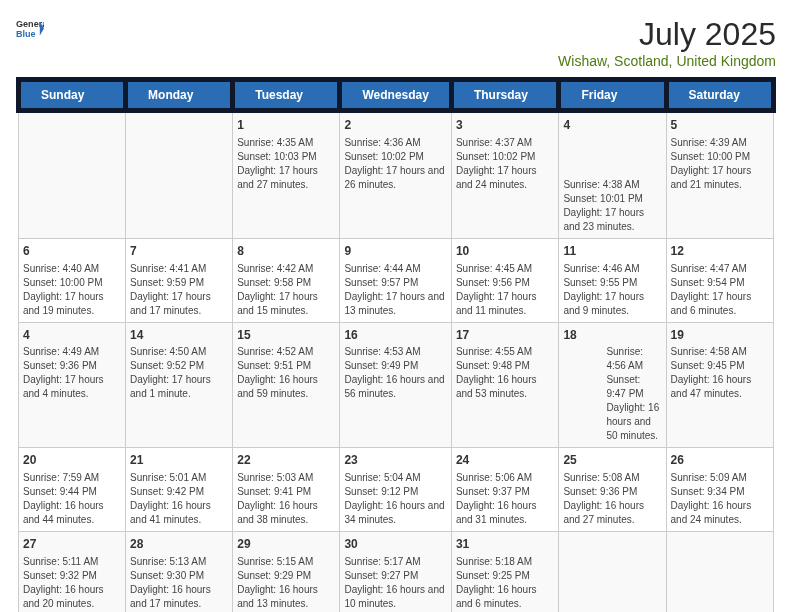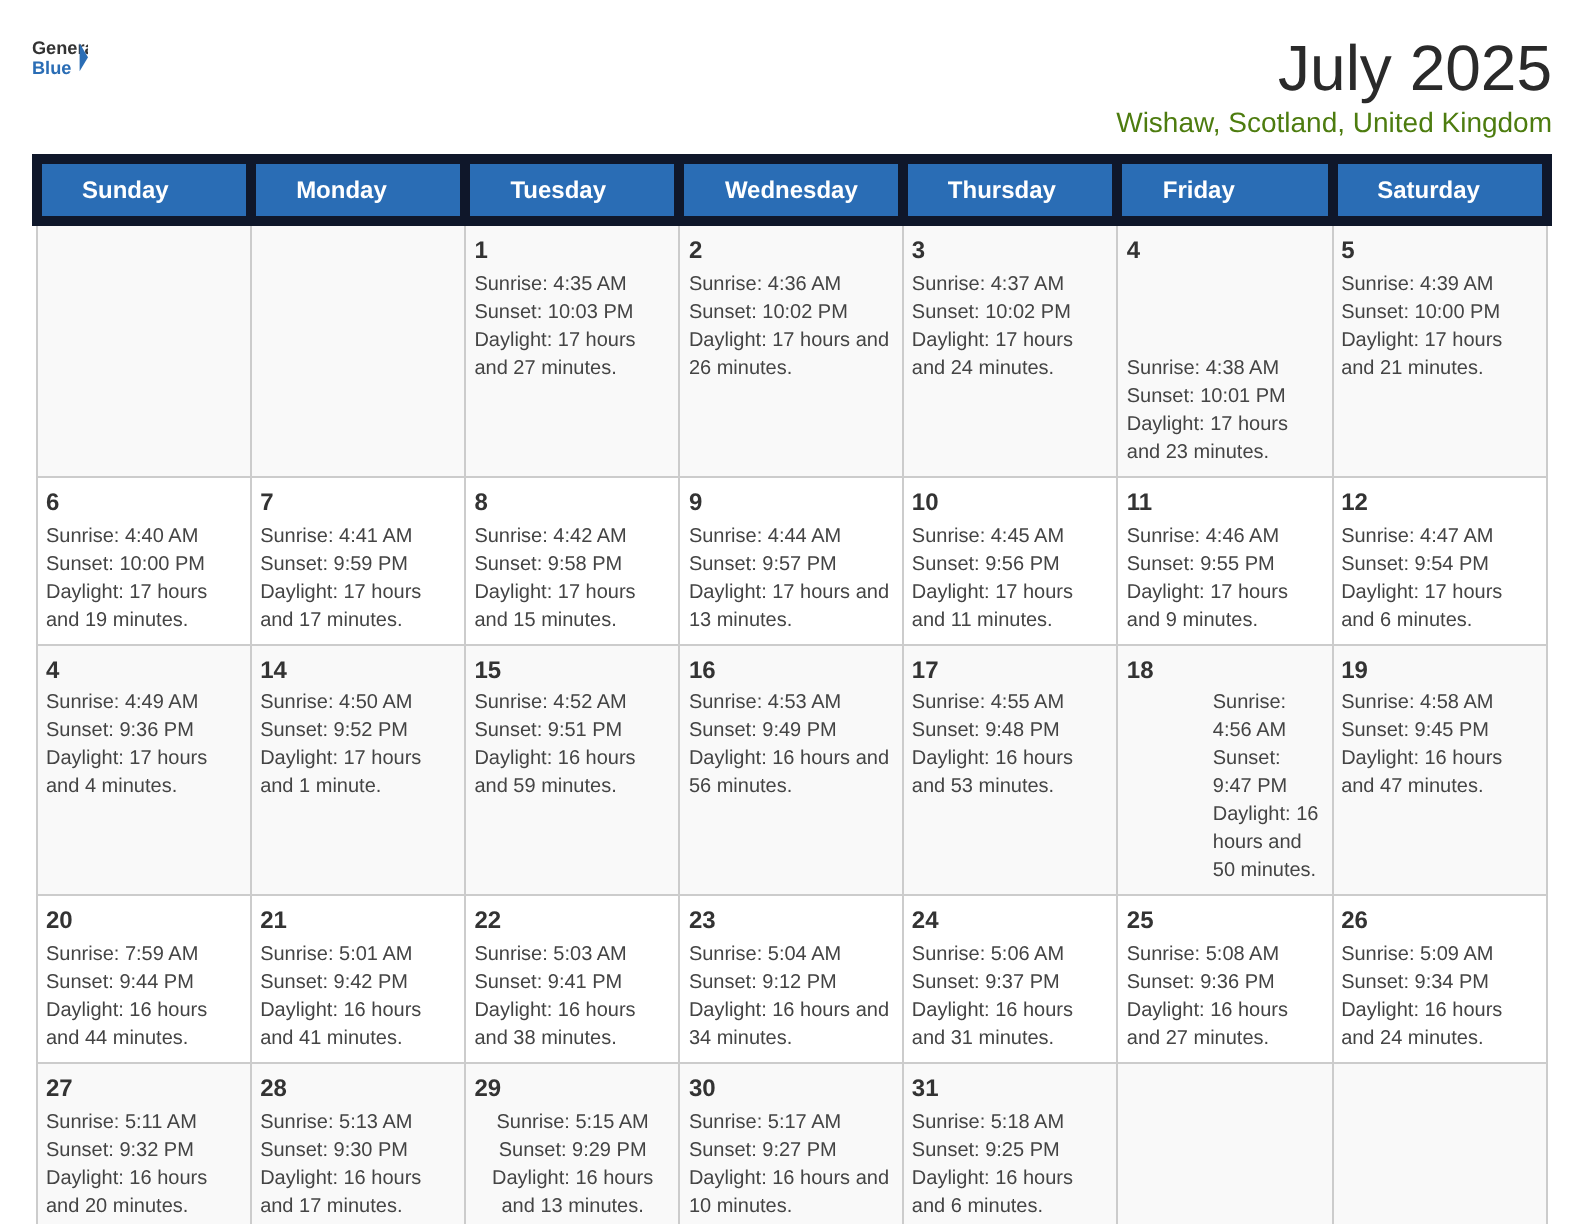--- a/index.html
+++ b/index.html
@@ -281,21 +281,21 @@
 Daylight: 16 hours and 20 minutes.</div>
         </td>
         <td>
           <span class="day-number">28</span>
           <div class="day-detail" style="white-space: pre-line;">Sunrise: 5:13 AM
 Sunset: 9:30 PM
 Daylight: 16 hours and 17 minutes.</div>
         </td>
         <td>
           <span class="day-number">29</span>
-          <div class="day-detail" style="white-space: pre-line; text-align: center;">Sunrise: 5:15 AM
+          <div class="day-detail" style="white-space: pre-line;">Sunrise: 5:15 AM
 Sunset: 9:29 PM
 Daylight: 16 hours and 13 minutes.</div>
         </td>
         <td>
           <span class="day-number">30</span>
           <div class="day-detail" style="white-space: pre-line;">Sunrise: 5:17 AM
 Sunset: 9:27 PM
 Daylight: 16 hours and 10 minutes.</div>
         </td>
         <td>

